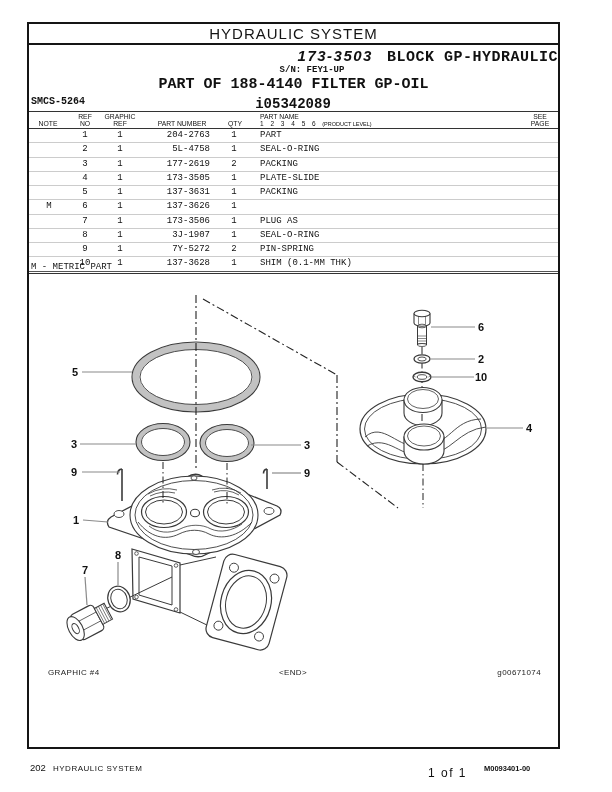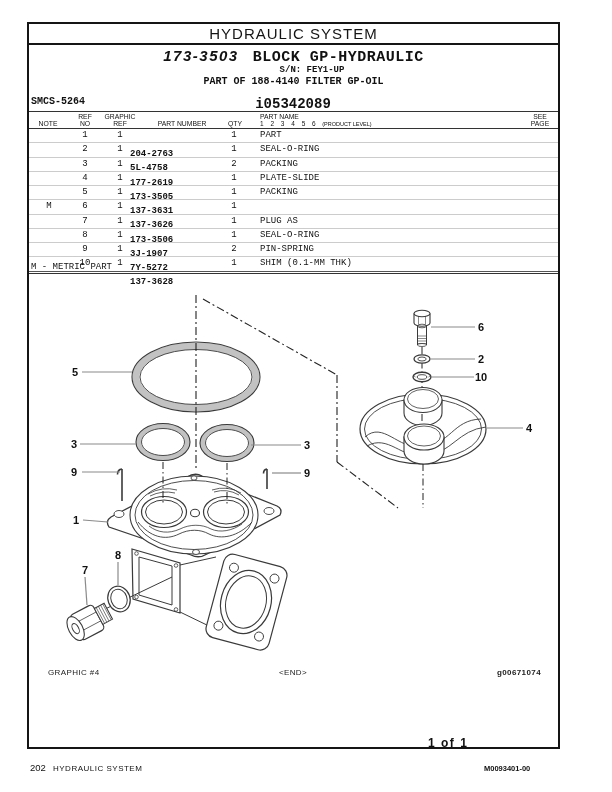--- a/index.html
+++ b/index.html
@@ -4,55 +4,55 @@
 <style>
   html,body{margin:0;padding:0;background:#fff;}
   .page{position:relative;width:612px;height:792px;background:#fff;overflow:hidden;
         font-family:"Liberation Sans","DejaVu Sans",sans-serif;color:#111;}
   .abs{position:absolute;}
   
   .frame{position:absolute;left:27px;top:22px;width:533px;height:727px;border:2px solid #151515;box-sizing:border-box;}
   .band{position:absolute;left:29px;top:24px;width:529px;height:19px;border-bottom:2px solid #151515;
         text-align:center;font-size:15px;letter-spacing:1px;line-height:19px;color:#151515;}
   
-  .titleline{position:absolute;left:29px;top:47px;width:529px;text-align:center;white-space:nowrap;}
+  .titleline{position:absolute;left:29px;top:47px;width:529px;text-align:right;white-space:nowrap;}
   .pn{font-size:15px;font-weight:bold;font-style:italic;letter-spacing:1.5px;}
   .pname{font-family:"Liberation Mono","DejaVu Sans Mono",monospace;font-size:15px;font-weight:bold;margin-left:14px;letter-spacing:0.5px;}
   .sn{position:absolute;left:29px;top:65px;width:566px;text-align:center;
       font-family:"Liberation Mono","DejaVu Sans Mono",monospace;font-size:9px;font-weight:bold;}
   .partof{position:absolute;left:29px;top:76px;width:529px;text-align:center;
-      font-family:"Liberation Mono","DejaVu Sans Mono",monospace;font-size:10px;font-weight:bold;}
+      font-family:"Liberation Mono","DejaVu Sans Mono",monospace;font-size:15px;font-weight:bold;}
   .smcs{position:absolute;left:31px;top:96px;font-family:"Liberation Mono","DejaVu Sans Mono",monospace;font-size:10px;font-weight:bold;}
   .infoid{position:absolute;left:29px;top:96px;width:528px;text-align:center;
       font-family:"Liberation Mono","DejaVu Sans Mono",monospace;font-size:14px;font-weight:bold;}
   
   .thead-topline{position:absolute;left:29px;top:111px;width:529px;border-top:1px solid #333;}
   .th{position:absolute;font-size:6.8px;color:#111;white-space:nowrap;}
   .th.c{transform:translateX(-50%);}
   .lvl{font-size:6.5px;letter-spacing:2.5px;}
   .lvlnote{font-size:5.5px;letter-spacing:0;margin-left:4px;}
   .rows{position:absolute;left:29px;top:128px;width:529px;border-top:1px solid #333;}
   .trow{position:relative;height:13.25px;border-bottom:1px solid #ccc;
         font-family:"Liberation Mono","DejaVu Sans Mono",monospace;font-size:9px;}
   .trow:last-child{border-bottom:1px solid #555;}
   .trow span{position:absolute;line-height:13.4px;white-space:nowrap;}
   .c-note{left:12px;width:16px;text-align:center;}
   .c-ref{left:46px;width:20px;text-align:center;}
   .c-gr{left:81px;width:20px;text-align:center;}
-  .c-pn{left:101px;width:80px;font-weight:bold;margin-top:19px;}
+  .c-pn{left:101px;width:80px;text-align:right;font-weight:normal;}
   .c-qty{left:195px;width:20px;text-align:center;}
   .c-name{left:231px;width:295px;}
   .metric{position:absolute;left:31px;top:262px;font-family:"Liberation Mono","DejaVu Sans Mono",monospace;font-size:9px;}
   .metricline{position:absolute;left:29px;top:273px;width:529px;border-top:1px solid #333;}
   
   .gcap{position:absolute;top:668px;font-size:8px;color:#222;letter-spacing:0.4px;white-space:nowrap;}
   
   .f-pageno{position:absolute;left:30px;top:762px;font-size:9.5px;}
   .f-sec{position:absolute;left:53px;top:764px;font-size:8px;letter-spacing:0.5px;}
-  .f-sheet{position:absolute;left:428px;top:736px;font-size:12px;font-weight:bold;letter-spacing:1.5px;text-align:center;}
+  .f-sheet{position:absolute;left:428px;top:766px;font-size:12px;font-weight:normal;letter-spacing:1.5px;text-align:center;}
   .f-media{position:absolute;left:484px;top:764px;width:100px;text-align:left;font-size:7.5px;font-weight:bold;}
   svg text{font-family:"Liberation Sans","DejaVu Sans",sans-serif;font-size:11px;font-weight:600;fill:#111;}
 </style>
 </head>
 <body>
 
 <div class="page">
 
   <div class="frame"></div>
 
@@ -324,20 +324,20 @@
         <text x="481" y="327" dominant-baseline="central">6</text>
         <text x="481" y="359" dominant-baseline="central">2</text>
         <text x="481" y="377" dominant-baseline="central">10</text>
         <text x="529" y="428" dominant-baseline="central">4</text>
       </g>
     </g>
   </svg>
 
   <div class="gcap" style="left:48px;">GRAPHIC #4</div>
   <div class="gcap" style="left:263px;width:60px;text-align:center;">&lt;END&gt;</div>
-  <div class="gcap" style="left:441px;width:100px;text-align:right;font-weight:bold;">g00671074</div>
+  <div class="gcap" style="left:441px;width:100px;text-align:right;">g00671074</div>
 
   <div class="f-pageno">202</div>
   <div class="f-sec">HYDRAULIC SYSTEM</div>
   <div class="f-sheet">1 of 1</div>
   <div class="f-media">M0093401-00</div>
 
 </div>
 
 </body></html>

